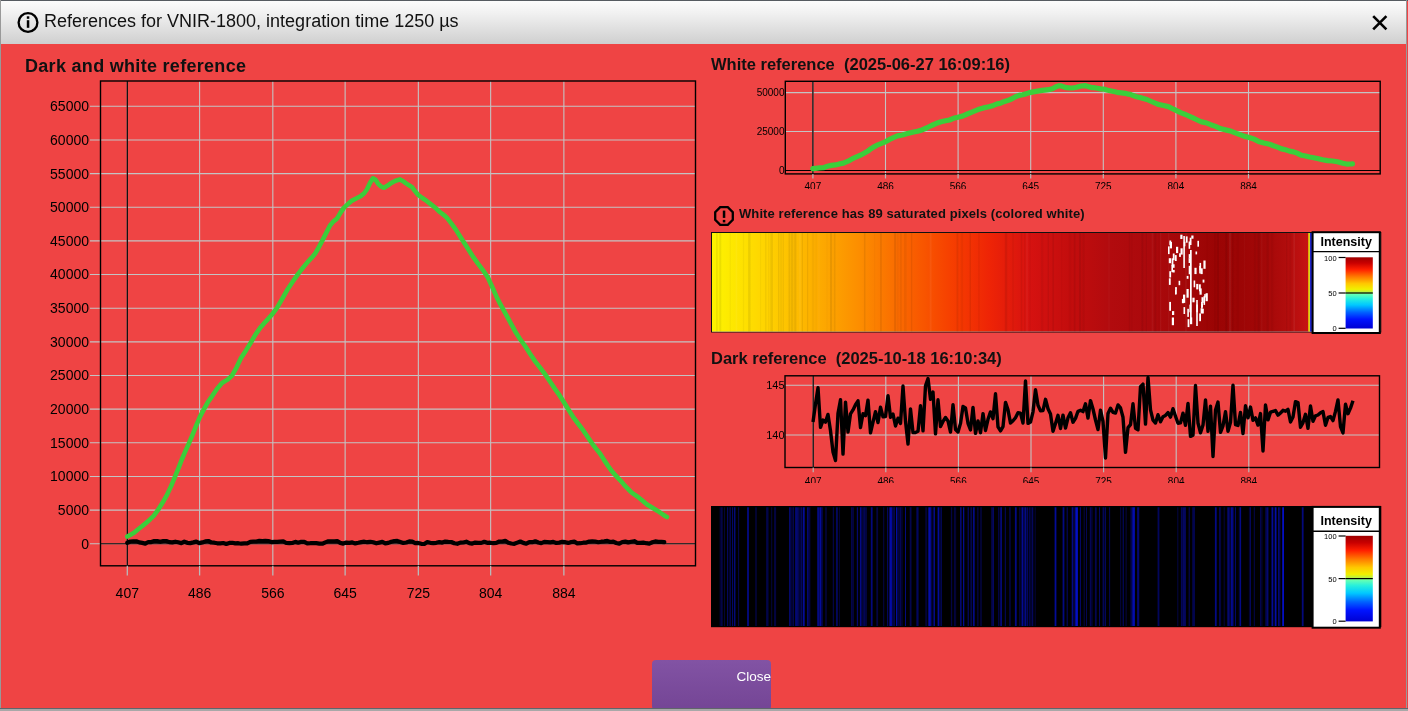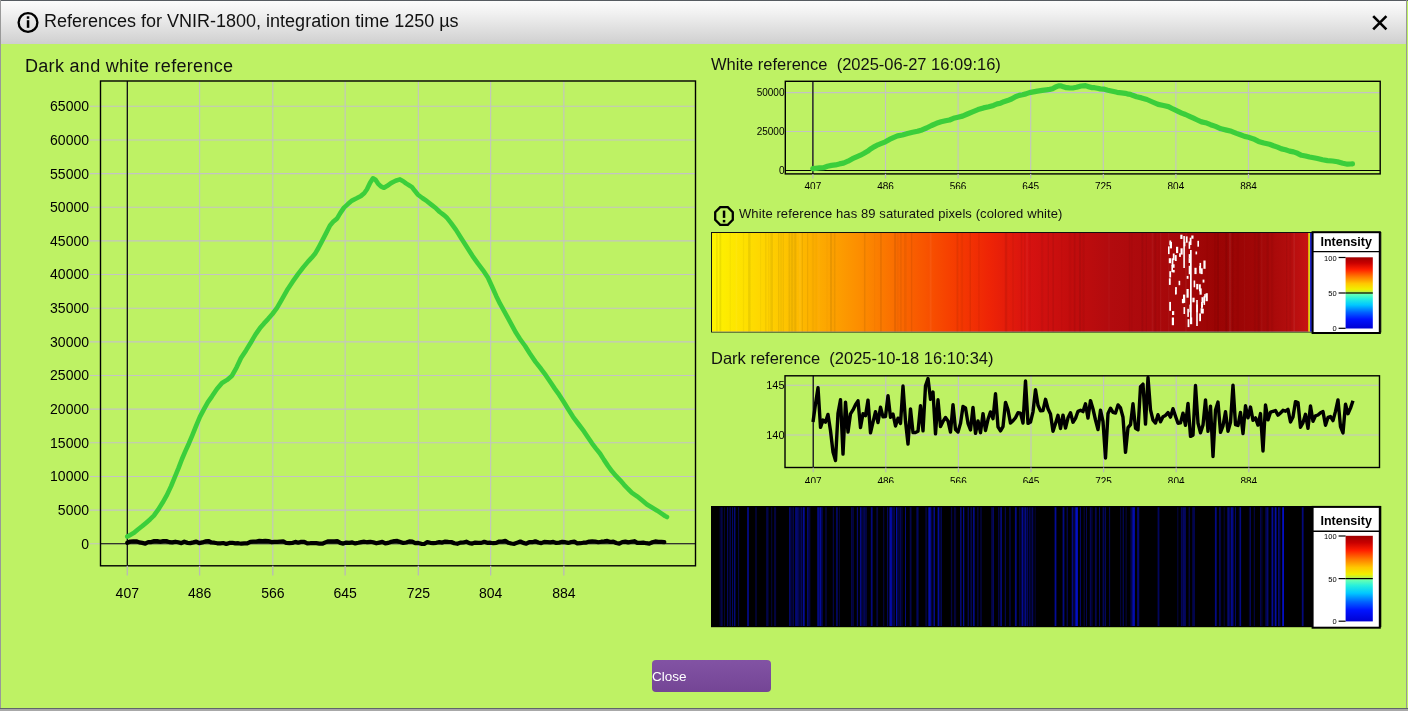--- a/index.html
+++ b/index.html
@@ -1,26 +1,26 @@
 <!DOCTYPE html>
 <html><head><meta charset="utf-8"><style>
 * { margin:0; padding:0; box-sizing:border-box; }
 html,body { width:1408px; height:711px; background:#fff; font-family:"Liberation Sans",sans-serif; overflow:hidden; }
-#win { position:absolute; left:0; top:0; width:1408px; height:711px; background:#bef264; }
+#win { position:absolute; left:0; top:0; width:1408px; height:711px; background:#ef4444; }
 #titlebar { position:absolute; left:1px; top:1px; width:1405px; height:43px;
   background:linear-gradient(#fcfcfc,#f0f0f0 30%,#e2e2e2 60%,#d4d4d4 90%,#cecece);
   }
 #titletext { position:absolute; left:44px; top:12px; font-size:18px; line-height:1; color:#111; white-space:pre; }
 .b { position:absolute; background:#999; }
 svg { position:absolute; overflow:visible; }
 .svgclip { overflow:hidden !important; }
-#closebtn { position:absolute; left:652px; top:660px; width:119px; height:32px;
+#closebtn { position:absolute; left:652px; top:660px; width:119px; height:50px;
   background:linear-gradient(#8253a4,#744595); border-radius:4px; color:#fff;
-  font-size:13.5px; text-align:left; line-height:34px; }
-.charttitle { position:absolute; font-size:16.5px; line-height:1; color:#111; white-space:pre; }
+  font-size:13.5px; text-align:right; line-height:34px; }
+.charttitle { position:absolute; font-size:16.5px; line-height:1; color:#111; white-space:pre;font-weight:bold; }
 </style></head>
 <body>
 <div id="win">
   <div id="titlebar"></div>
   <svg style="left:16px;top:10px;width:26px;height:26px" viewBox="0 0 26 26">
     <circle cx="12" cy="12.5" r="9.4" fill="none" stroke="#000" stroke-width="2.3"></circle>
     <rect x="10.8" y="10.2" width="2.5" height="7.6" fill="#000"></rect>
     <rect x="10.8" y="6.3" width="2.5" height="2.5" fill="#000"></rect>
   </svg>
   <div id="titletext">References for VNIR-1800, integration time 1250 µs</div>

